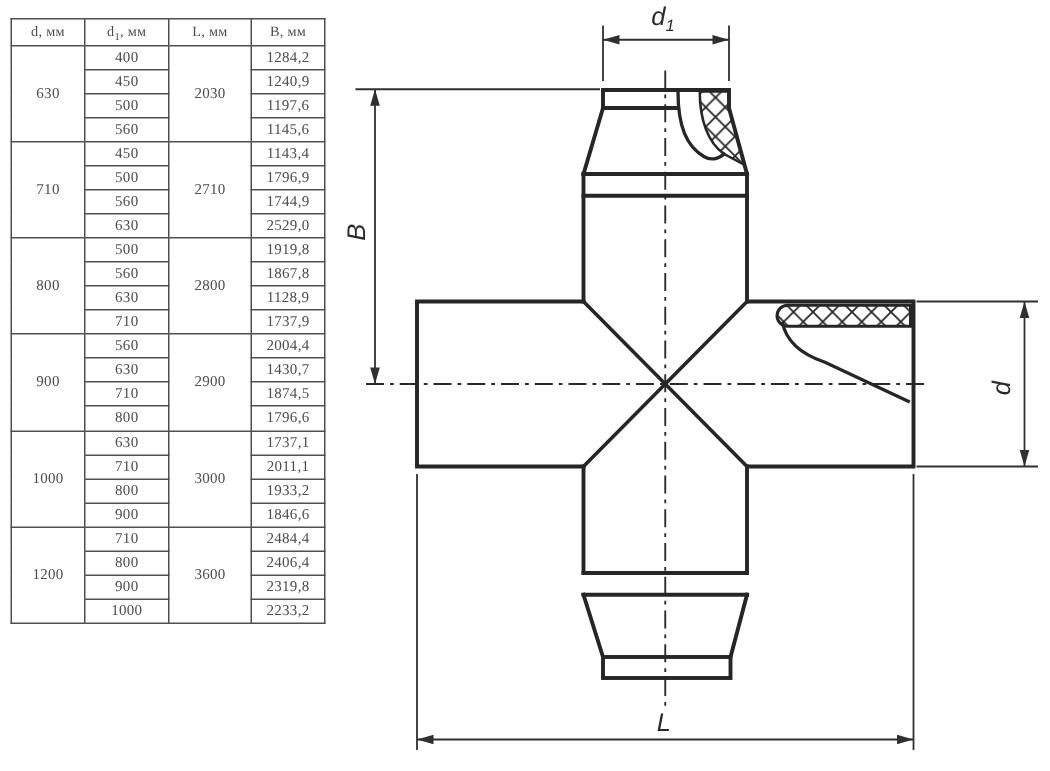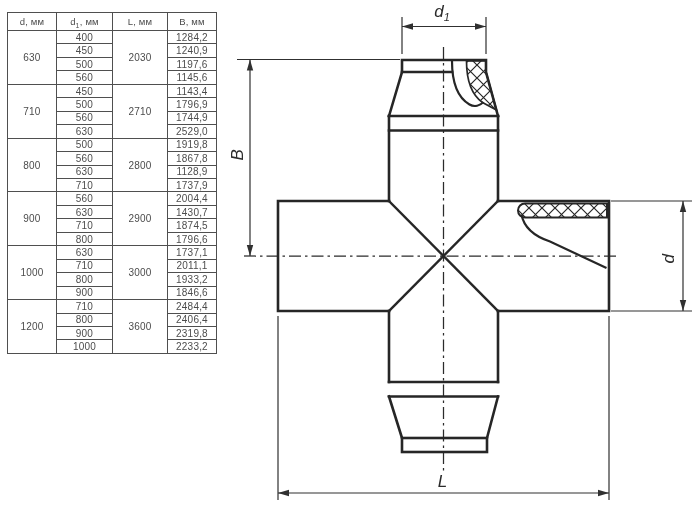--- a/index.html
+++ b/index.html
@@ -4,22 +4,22 @@
 <style>
   html,body{margin:0;padding:0;}
   body{
     width:700px;height:514px;position:relative;overflow:hidden;
     background:#ffffff;
     font-family:"Liberation Sans",sans-serif;
   }
   
   .spec-table{
     position:absolute;left:7px;top:12px;
-    width:209px;height:342px;
-    border-collapse:collapse;table-layout:fixed;
+    width:209px;height:404px;
+    border-collapse:collapse;table-layout:fixed;font-family:Liberation Serif, serif;
   }
   .spec-table th,.spec-table td{
     border:1px solid #4f4f4f;
     text-align:center;vertical-align:middle;
     padding:0;
     font-size:10px;letter-spacing:.2px;
     color:#4c4c4c;font-weight:400;
   }
   .spec-table thead tr{height:18px;}
   .spec-table th{font-size:9.5px;}

